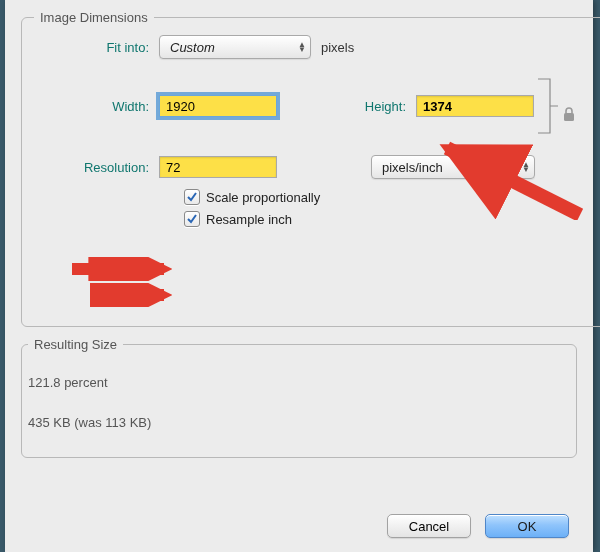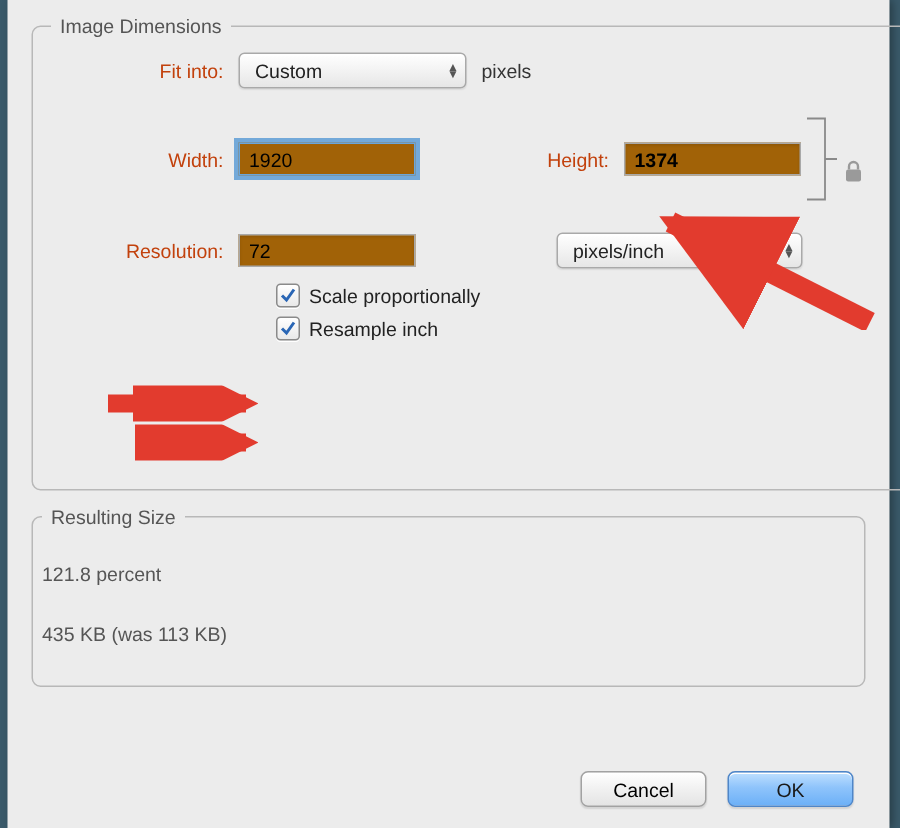--- a/index.html
+++ b/index.html
@@ -39,21 +39,21 @@
   }
   .row {
     display: flex;
     align-items: center;
     margin-bottom: 10px;
   }
   .row .label {
     width: 115px;
     text-align: right;
     padding-right: 10px;
-    color: #c2410c;
+    color: #0f766e;
   }
   
   .select {
     position: relative;
     display: inline-flex;
     align-items: center;
     height: 22px;
     background: linear-gradient(#ffffff, #f4f4f4 45%, #e6e6e6);
     border: 1px solid #a9a9a9;
     border-radius: 4px;
@@ -69,21 +69,21 @@
     top: 50%;
     transform: translateY(-50%);
     display: flex;
     flex-direction: column;
     line-height: 5px;
     font-size: 8px;
     color: #555;
   }
   .input {
     height: 22px;
-    background: #a16207;
+    background: #fde047;
     border: 1px solid #a9a9a9;
     border-radius: 0;
     box-shadow: inset 0 1px 2px rgba(0,0,0,0.12);
     padding: 0 6px;
     font-size: 13px;
     font-family: inherit;
     box-sizing: border-box;
   }
   .input.focused {
     outline: none;
@@ -185,21 +185,21 @@
 </head>
 <body>
 
 <div class="panel">
 
   <fieldset class="dimensions">
     <legend>Image Dimensions</legend>
 
     <div class="row" style="margin-top:4px; margin-left:0;">
       <span class="label">Fit into:</span>
-      <div class="select" style="width:118px;">
+      <div class="select" style="width:118px;font-style:italic;">
         <span>Custom</span>
         <span class="arrows">▲<br>▼</span>
       </div>
       <span class="suffix">pixels</span>
     </div>
 
     <div class="wh-block">
       <div class="wh-fields">
         <div class="row">
           <span class="label">Width:</span>

